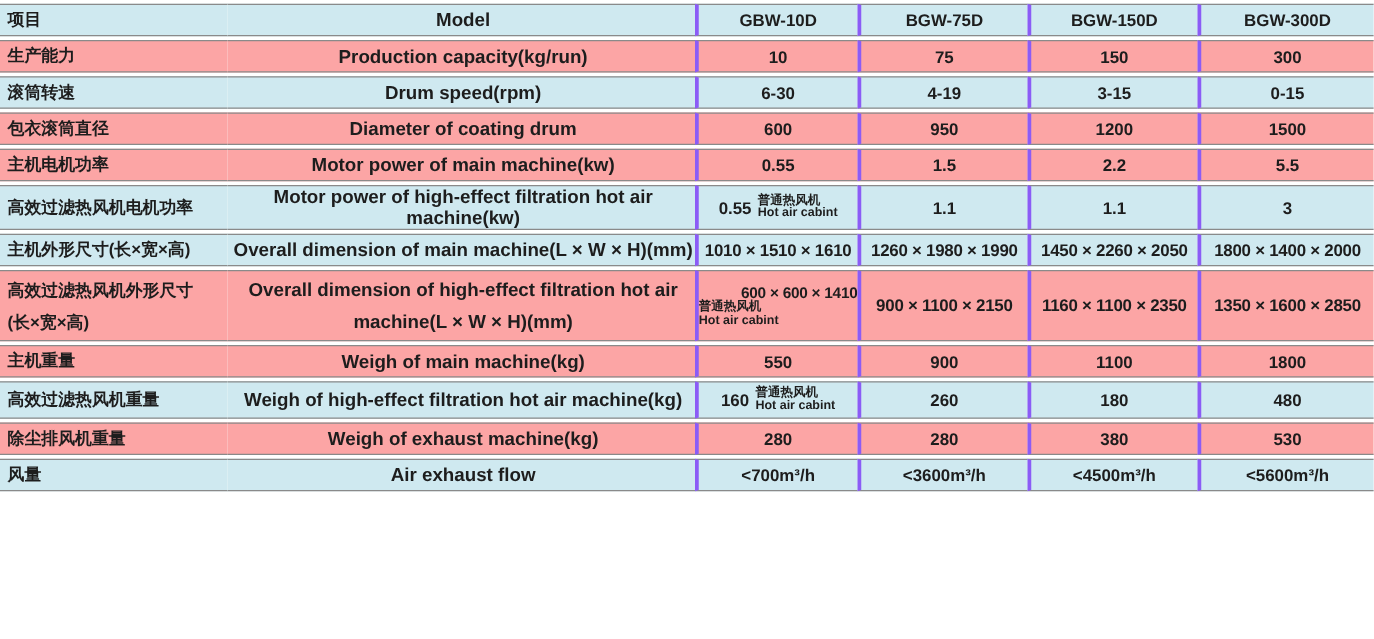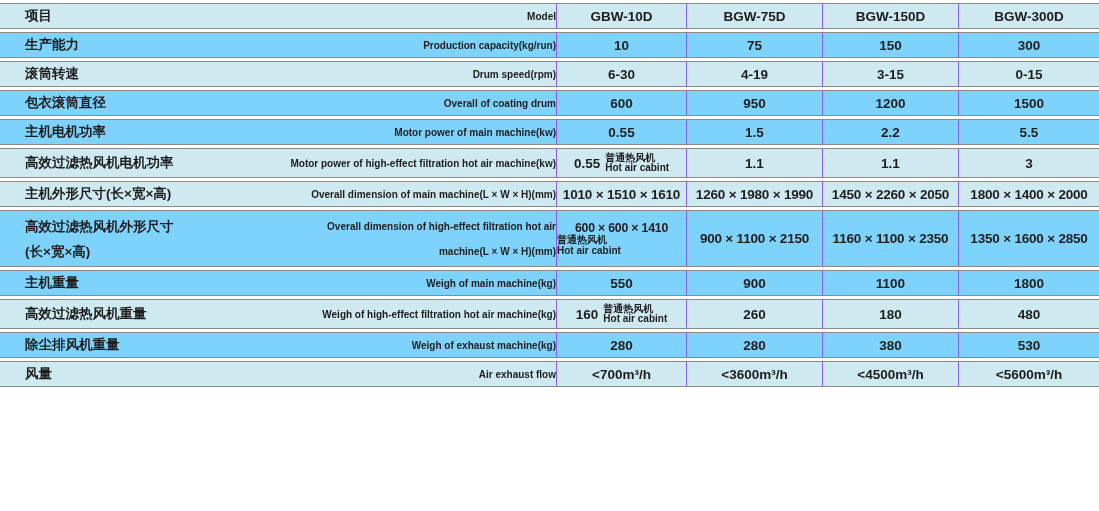--- a/index.html
+++ b/index.html
@@ -17,33 +17,33 @@
     margin: 0;
   }
   td {
     padding: 0;
     border-top: 1px solid #8a8a8a;
     border-bottom: 1px solid #8a8a8a;
     vertical-align: middle;
     overflow: hidden;
   }
   tr.stripe td { background: #cfe9f0; }
-  tr.plain  td { background: #7dd3fc; }
+  tr.plain  td { background: #fca5a5; }
 
-  td.c-zh { padding-left: 25px; font-size: 13.5px; text-align: left; }
-  td.c-en { padding-left: 3px; font-size: 10px; text-align: right; }
-  td.c-val { text-align: center; font-size: 13.5px; border-left: 1px solid #8b5cf6; }
+  td.c-zh { padding-left: 6px; font-size: 13.5px; text-align: left; }
+  td.c-en { padding-left: 3px; font-size: 15px; text-align: center; }
+  td.c-val { text-align: center; font-size: 13.5px; border-left: 3px solid #8b5cf6; }
 
   tr.h-std td  { height: 24px; }
   tr.h-note td { height: 28px; margin-top: 14px; }
   tr.h-tall-a td { height: 55px; }
   tr.h-tall-b td { height: 53px; }
 
   .pre { white-space: pre-line; line-height: 25px; }
-  .dim { font-size: 12.3px; letter-spacing: -0.2px; }
+  .dim { font-size: 12.3px; letter-spacing: -0.2px; text-align: right; }
 
   .vn { display: flex; align-items: center; justify-content: center; gap: 5px; }
   .note { display: inline-block; text-align: left; font-size: 10px; line-height: 10.5px; }
   .note span { display: block; }
   .note-stacked { display: block; margin-top: 0px; }
 </style>
 </head>
 <body>
 
 <div class="page">
@@ -80,21 +80,21 @@
     <td class="c-zh">滚筒转速</td>
     <td class="c-en">Drum speed(rpm)</td>
     <td class="c-val">6-30</td>
     <td class="c-val">4-19</td>
     <td class="c-val">3-15</td>
     <td class="c-val">0-15</td>
   </tr>
 
   <tr class="plain h-std">
     <td class="c-zh">包衣滚筒直径</td>
-    <td class="c-en">Overall of coating drum</td>
+    <td class="c-en">Diameter of coating drum</td>
     <td class="c-val">600</td>
     <td class="c-val">950</td>
     <td class="c-val">1200</td>
     <td class="c-val">1500</td>
   </tr>
 
 
   <tr class="plain h-std">
     <td class="c-zh">主机电机功率</td>
     <td class="c-en">Motor power of main machine(kw)</td>

